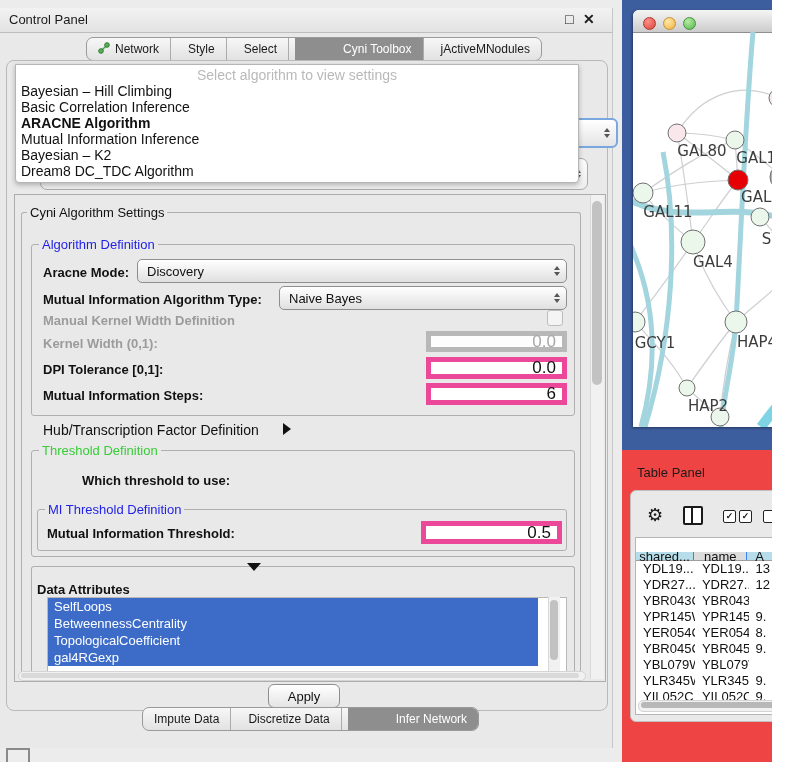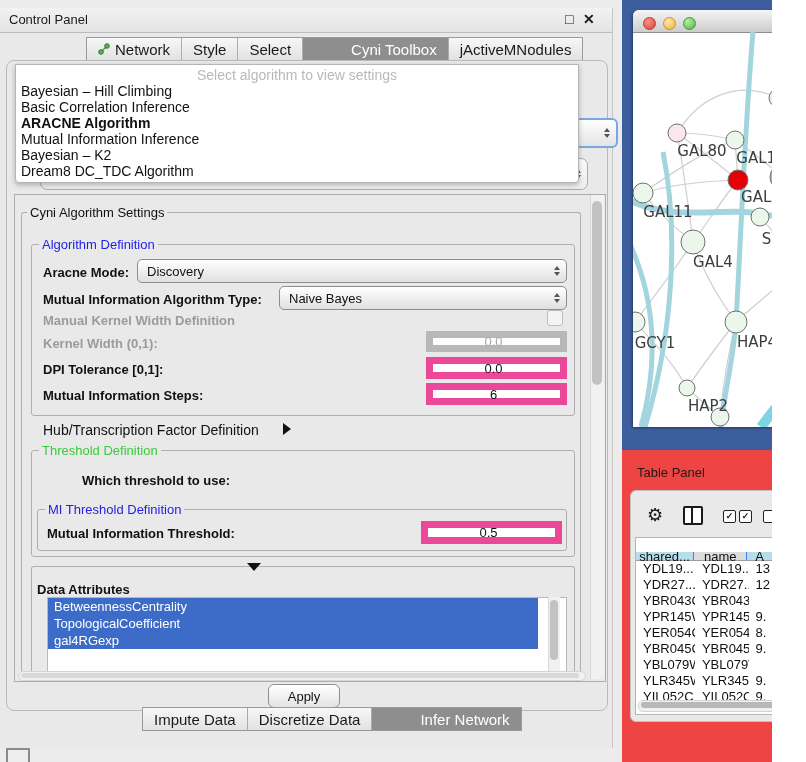--- a/index.html
+++ b/index.html
@@ -8,22 +8,22 @@
   
   #cp-window{position:absolute;left:0;top:8px;width:612px;height:740px;background:#E9E9E9;
              border-right:1px solid #C6C6C6;}
   #cp-titlebar{position:absolute;left:0;top:0;width:100%;height:24px;
                background:linear-gradient(#F2F2F2,#E3E3E3);border-bottom:1px solid #BDBDBD;}
   #cp-title{position:absolute;left:9px;top:4px;font-size:13px;color:#1A1A1A;}
   .win-btn{position:absolute;top:3px;font-size:14px;color:#1A1A1A;cursor:default;}
   #cp-content{position:absolute;left:6px;top:52px;width:600px;height:649px;
               border:1px solid #B9B9B9;border-radius:8px;background:#E9E9E9;}
   
-  .tabbar{position:absolute;display:flex;height:22px;border:1px solid #9A9A9A;border-radius:0;
-          background:linear-gradient(#F7F7F7,#E2E2E2);overflow:hidden;font-size:15px;}
+  .tabbar{position:absolute;display:flex;height:22px;border:1px solid #9A9A9A;border-radius:7px;
+          background:linear-gradient(#F7F7F7,#E2E2E2);overflow:hidden;font-size:12px;gap:6px;}
   .tab{display:flex;align-items:center;padding:0 11px;border-right:1px solid #ABABAB;color:#1A1A1A;white-space:nowrap;}
   .tab:last-child{border-right:none;}
   .tab.sel{background:#8E8E8E;color:#FFF;padding-left:48px;}
   .tab .net-ic{margin-right:5px;}
   
   #algo-popup{position:absolute;left:15px;top:56px;width:562px;height:117px;background:#FFF;
               border:1px solid #B5B5B5;border-radius:0 0 4px 4px;box-shadow:0 2px 5px rgba(0,0,0,.25);
               z-index:30;font-size:14px;}
   #algo-prompt{position:absolute;left:0;top:2px;width:100%;text-align:center;color:#B9B9B9;}
   .algo-item{position:absolute;left:5px;color:#111;white-space:nowrap;}
@@ -42,22 +42,22 @@
   .lbl{position:absolute;font-size:13px;color:#111;white-space:nowrap;}
   .b{font-weight:bold;}
   .dis{color:#9B9B9B;}
   .blue{color:#2222E6;}
   .green{color:#38CC38;}
   .combo{position:absolute;border:1px solid #8E8E8E;border-radius:5px;background:linear-gradient(#FFF,#E0E0E0);
          font-size:13px;display:flex;align-items:center;padding-left:9px;box-sizing:border-box;}
   .stepper{position:absolute;right:6px;top:50%;transform:translateY(-50%);display:flex;flex-direction:column;gap:2px;}
   .tri-up{width:0;height:0;border-left:3.5px solid transparent;border-right:3.5px solid transparent;border-bottom:4px solid #555;}
   .tri-dn{width:0;height:0;border-left:3.5px solid transparent;border-right:3.5px solid transparent;border-top:4px solid #555;}
-  .field{position:absolute;background:#FFF;border:7px solid #ec4899;font-size:13px;display:flex;
-         align-items:center;justify-content:center;padding-right:6px;box-sizing:border-box;}
+  .field{position:absolute;background:#FFF;border:5px solid #ec4899;font-size:17px;display:flex;
+         align-items:center;justify-content:flex-end;padding-right:6px;box-sizing:border-box;}
   .field.off{border-color:#B8B8B8;color:#A8A8A8;background:#FDFDFD;}
   .checkbox{position:absolute;width:14px;height:14px;border:1px solid #BDBDBD;border-radius:3px;background:#F4F4F4;}
   .tri-right{width:0;height:0;border-top:6px solid transparent;border-bottom:6px solid transparent;border-left:8px solid #111;position:absolute;}
   .tri-down-big{width:0;height:0;border-left:7px solid transparent;border-right:7px solid transparent;border-top:8px solid #111;position:absolute;}
   
   #attr-list{position:absolute;left:32px;top:402px;width:518px;height:75px;background:#FFF;
              border:1px solid #B9B9B9;overflow:hidden;font-size:13px;}
   .attr-row{height:17px;line-height:17px;padding-left:6px;background:#3D6CC8;color:#FFF;width:484px;}
   .vscroll{position:absolute;background:#F1F1F1;border-left:1px solid #D8D8D8;}
   .vthumb{position:absolute;left:1px;background:#C2C2C2;border-radius:5px;}
@@ -223,20 +223,21 @@
       <div class="field" style="left:406px;top:326px;width:141px;height:23px;">
         <span>0.5</span>
       </div>
 
       <div class="groupbox" style="left:16px;top:371px;width:542px;height:114px;border-bottom:none;"></div>
       <div class="tri-down-big" style="left:232px;top:368px;"></div>
 
       <div class="lbl b" style="left:22px;top:387px;">Data Attributes</div>
 
       <div id="attr-list">
+        <div class="attr-row">SelfLoops</div>
         <div class="attr-row">BetweennessCentrality</div>
         <div class="attr-row">TopologicalCoefficient</div>
         <div class="attr-row">gal4RGexp</div>
       </div>
       <div class="vscroll" style="left:533px;top:402px;width:11px;height:75px;">
         <div class="vthumb" style="top:3px;width:8px;height:60px;"></div>
       </div>
 
       <div class="hscroll" style="left:3px;top:476px;width:566px;height:8px;">
         <div class="hthumb" style="left:2px;width:558px;height:5px;"></div>

